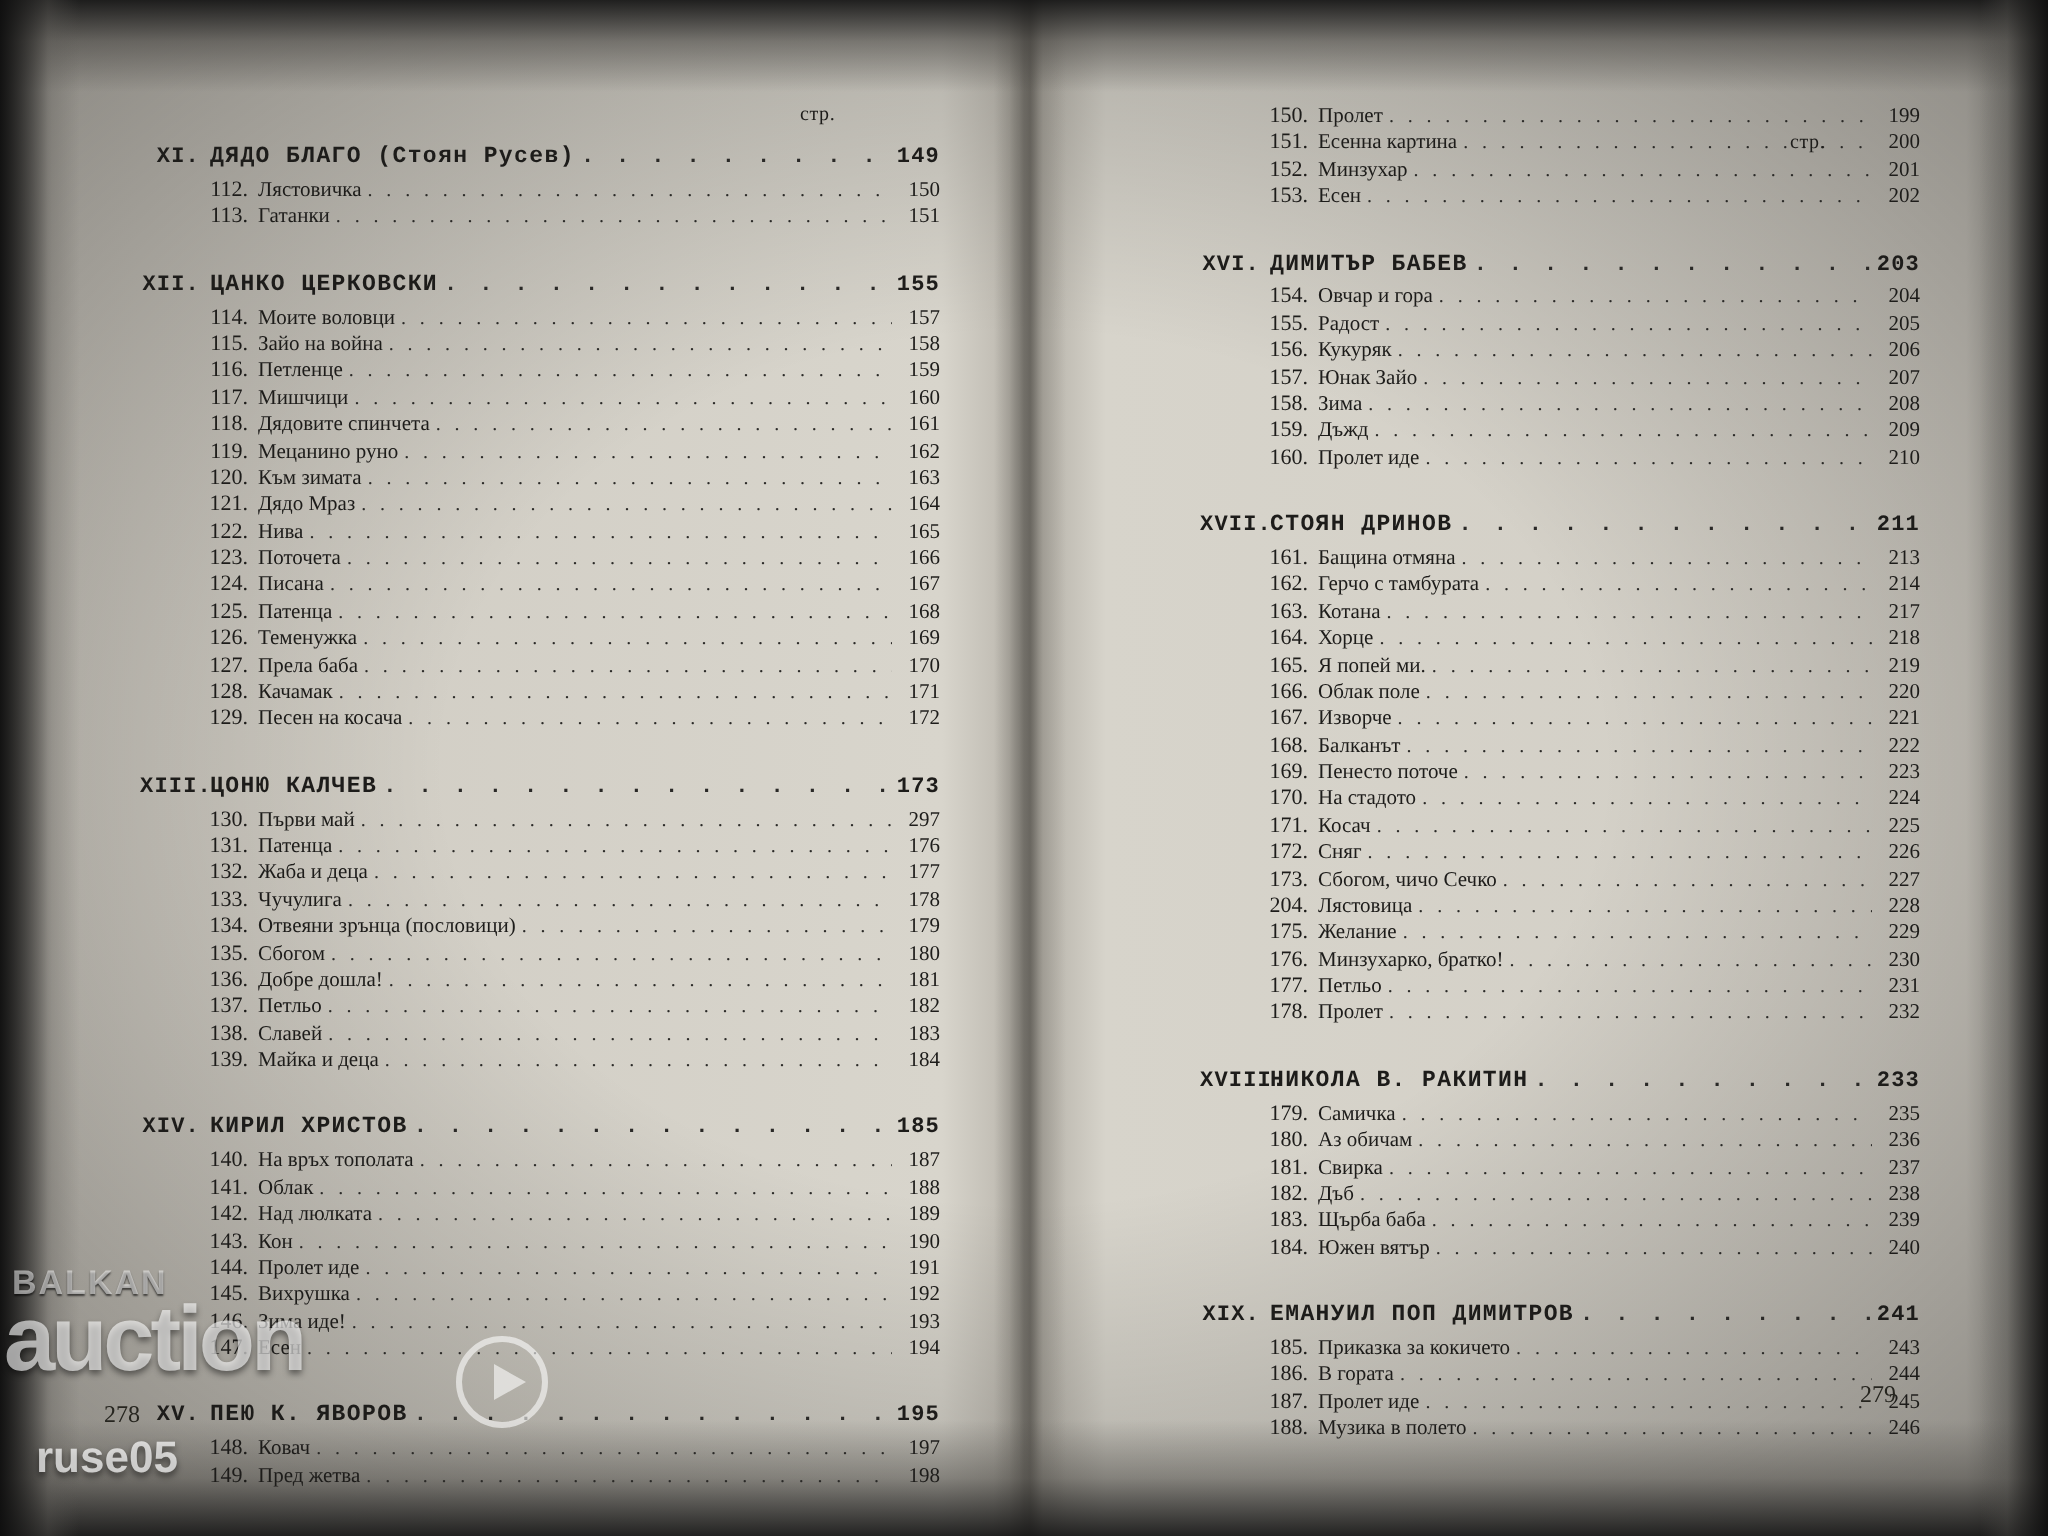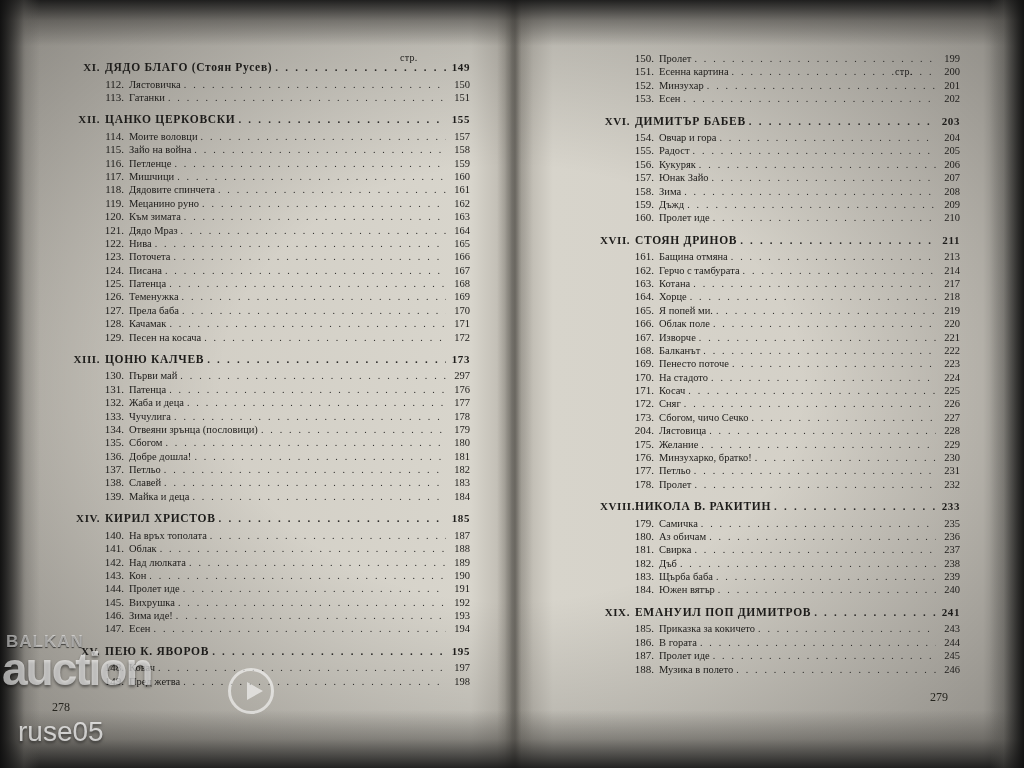--- a/index.html
+++ b/index.html
@@ -115,22 +115,23 @@
     flex: 0 0 auto;
     font-size: 11px;
     text-align: right;
     min-width: 24px;
   }
 
   
   .row.chapter {
     font-weight: bold;
     letter-spacing: 0.6px;
-    margin-top: 9px;
+    margin-top: 20px;
     margin-bottom: 3px;
+    font-family: Liberation Mono, monospace;
   }
   .row.chapter .num { width: 30px; font-size: 11px; }
   .row.chapter .txt { font-size: 11.5px; letter-spacing: 0.7px; }
   .row.chapter .pg  { font-weight: bold; }
 
   
   .row.poem .num { width: 54px; }
   .row.poem .txt { font-size: 10.5px; }
   .row.poem .pg  { font-size: 10.5px; }
   .row.poem .dots { font-size: 10px; }
@@ -178,22 +179,22 @@
     position: absolute;
     left: 16px; top: 11px;
     border-left: 16px solid rgba(252,252,252,0.6);
     border-top: 9px solid transparent;
     border-bottom: 9px solid transparent;
   }
   .wm-ruse {
     position: absolute;
     left: 18px; top: 716px;
     font-family: "Liberation Sans", sans-serif;
-    font-size: 28px;
-    font-weight: normal;
+    font-size: 22px;
+    font-weight: bold;
     color: rgba(252,252,252,0.72);
     text-shadow: 0 2px 3px rgba(0,0,0,0.5);
     text-align: center;
   }
 </style>
 </head>
 <body>
 
 <div id="page">
   <div class="book"></div>

